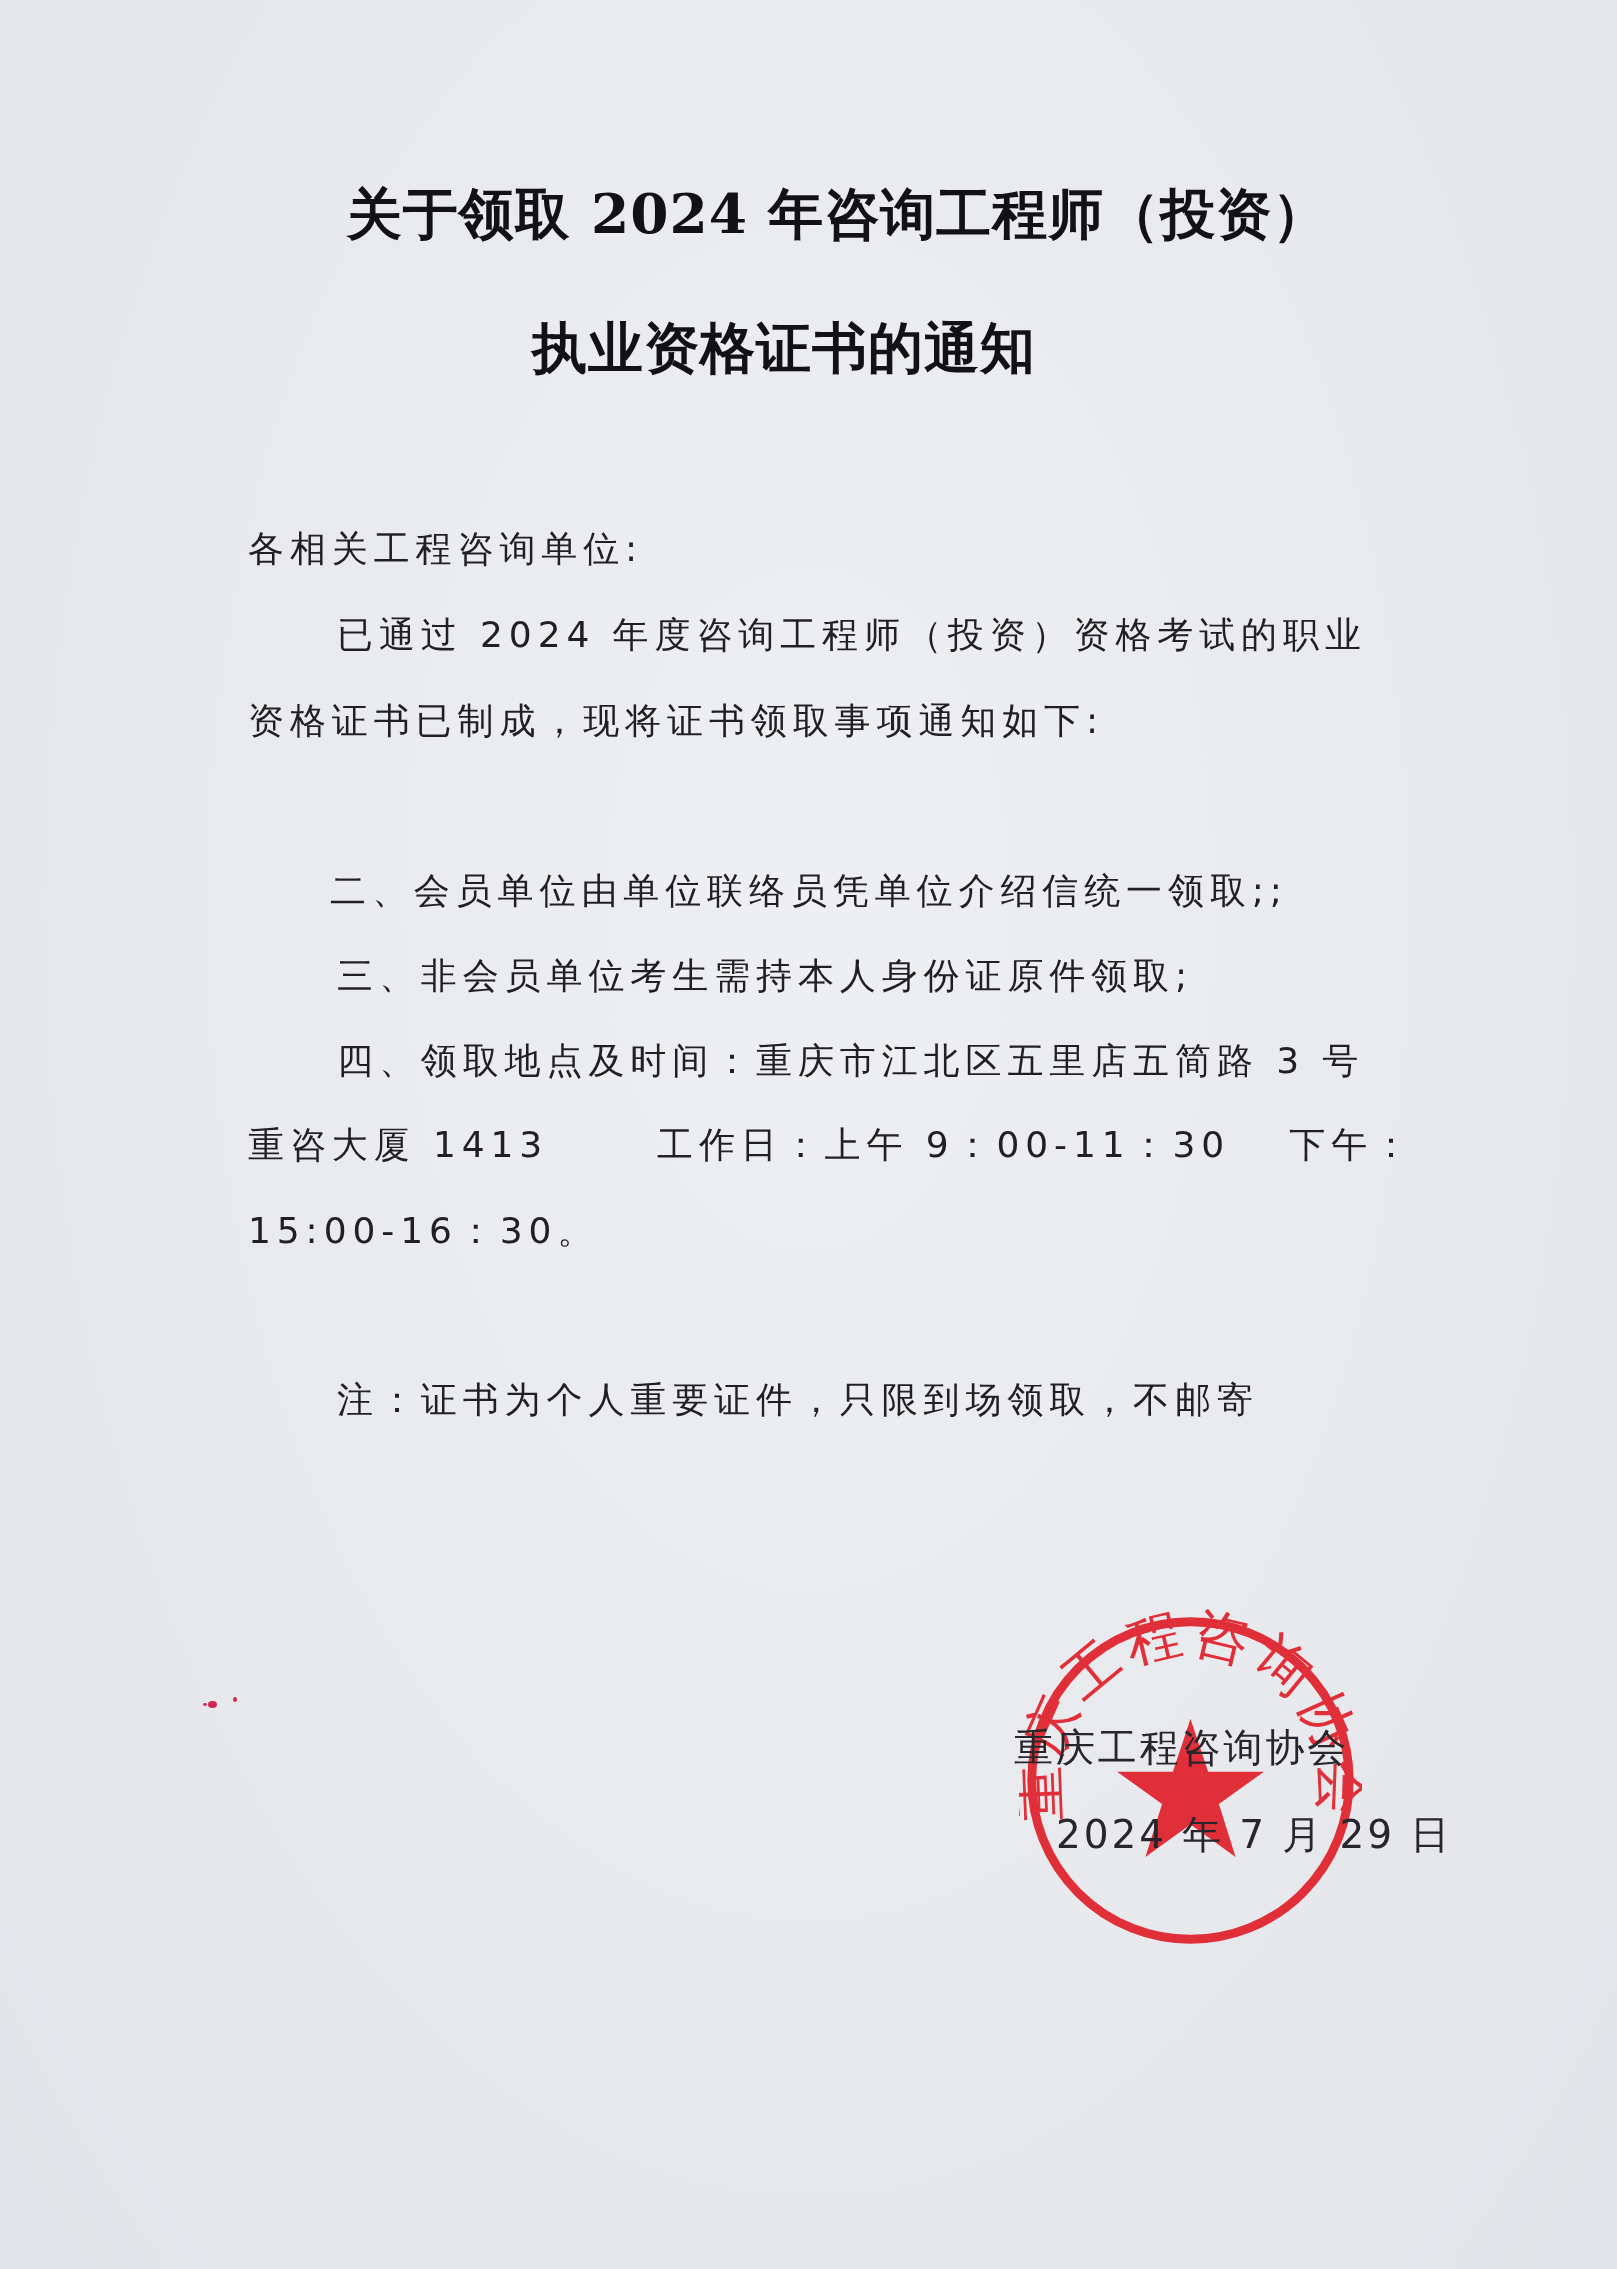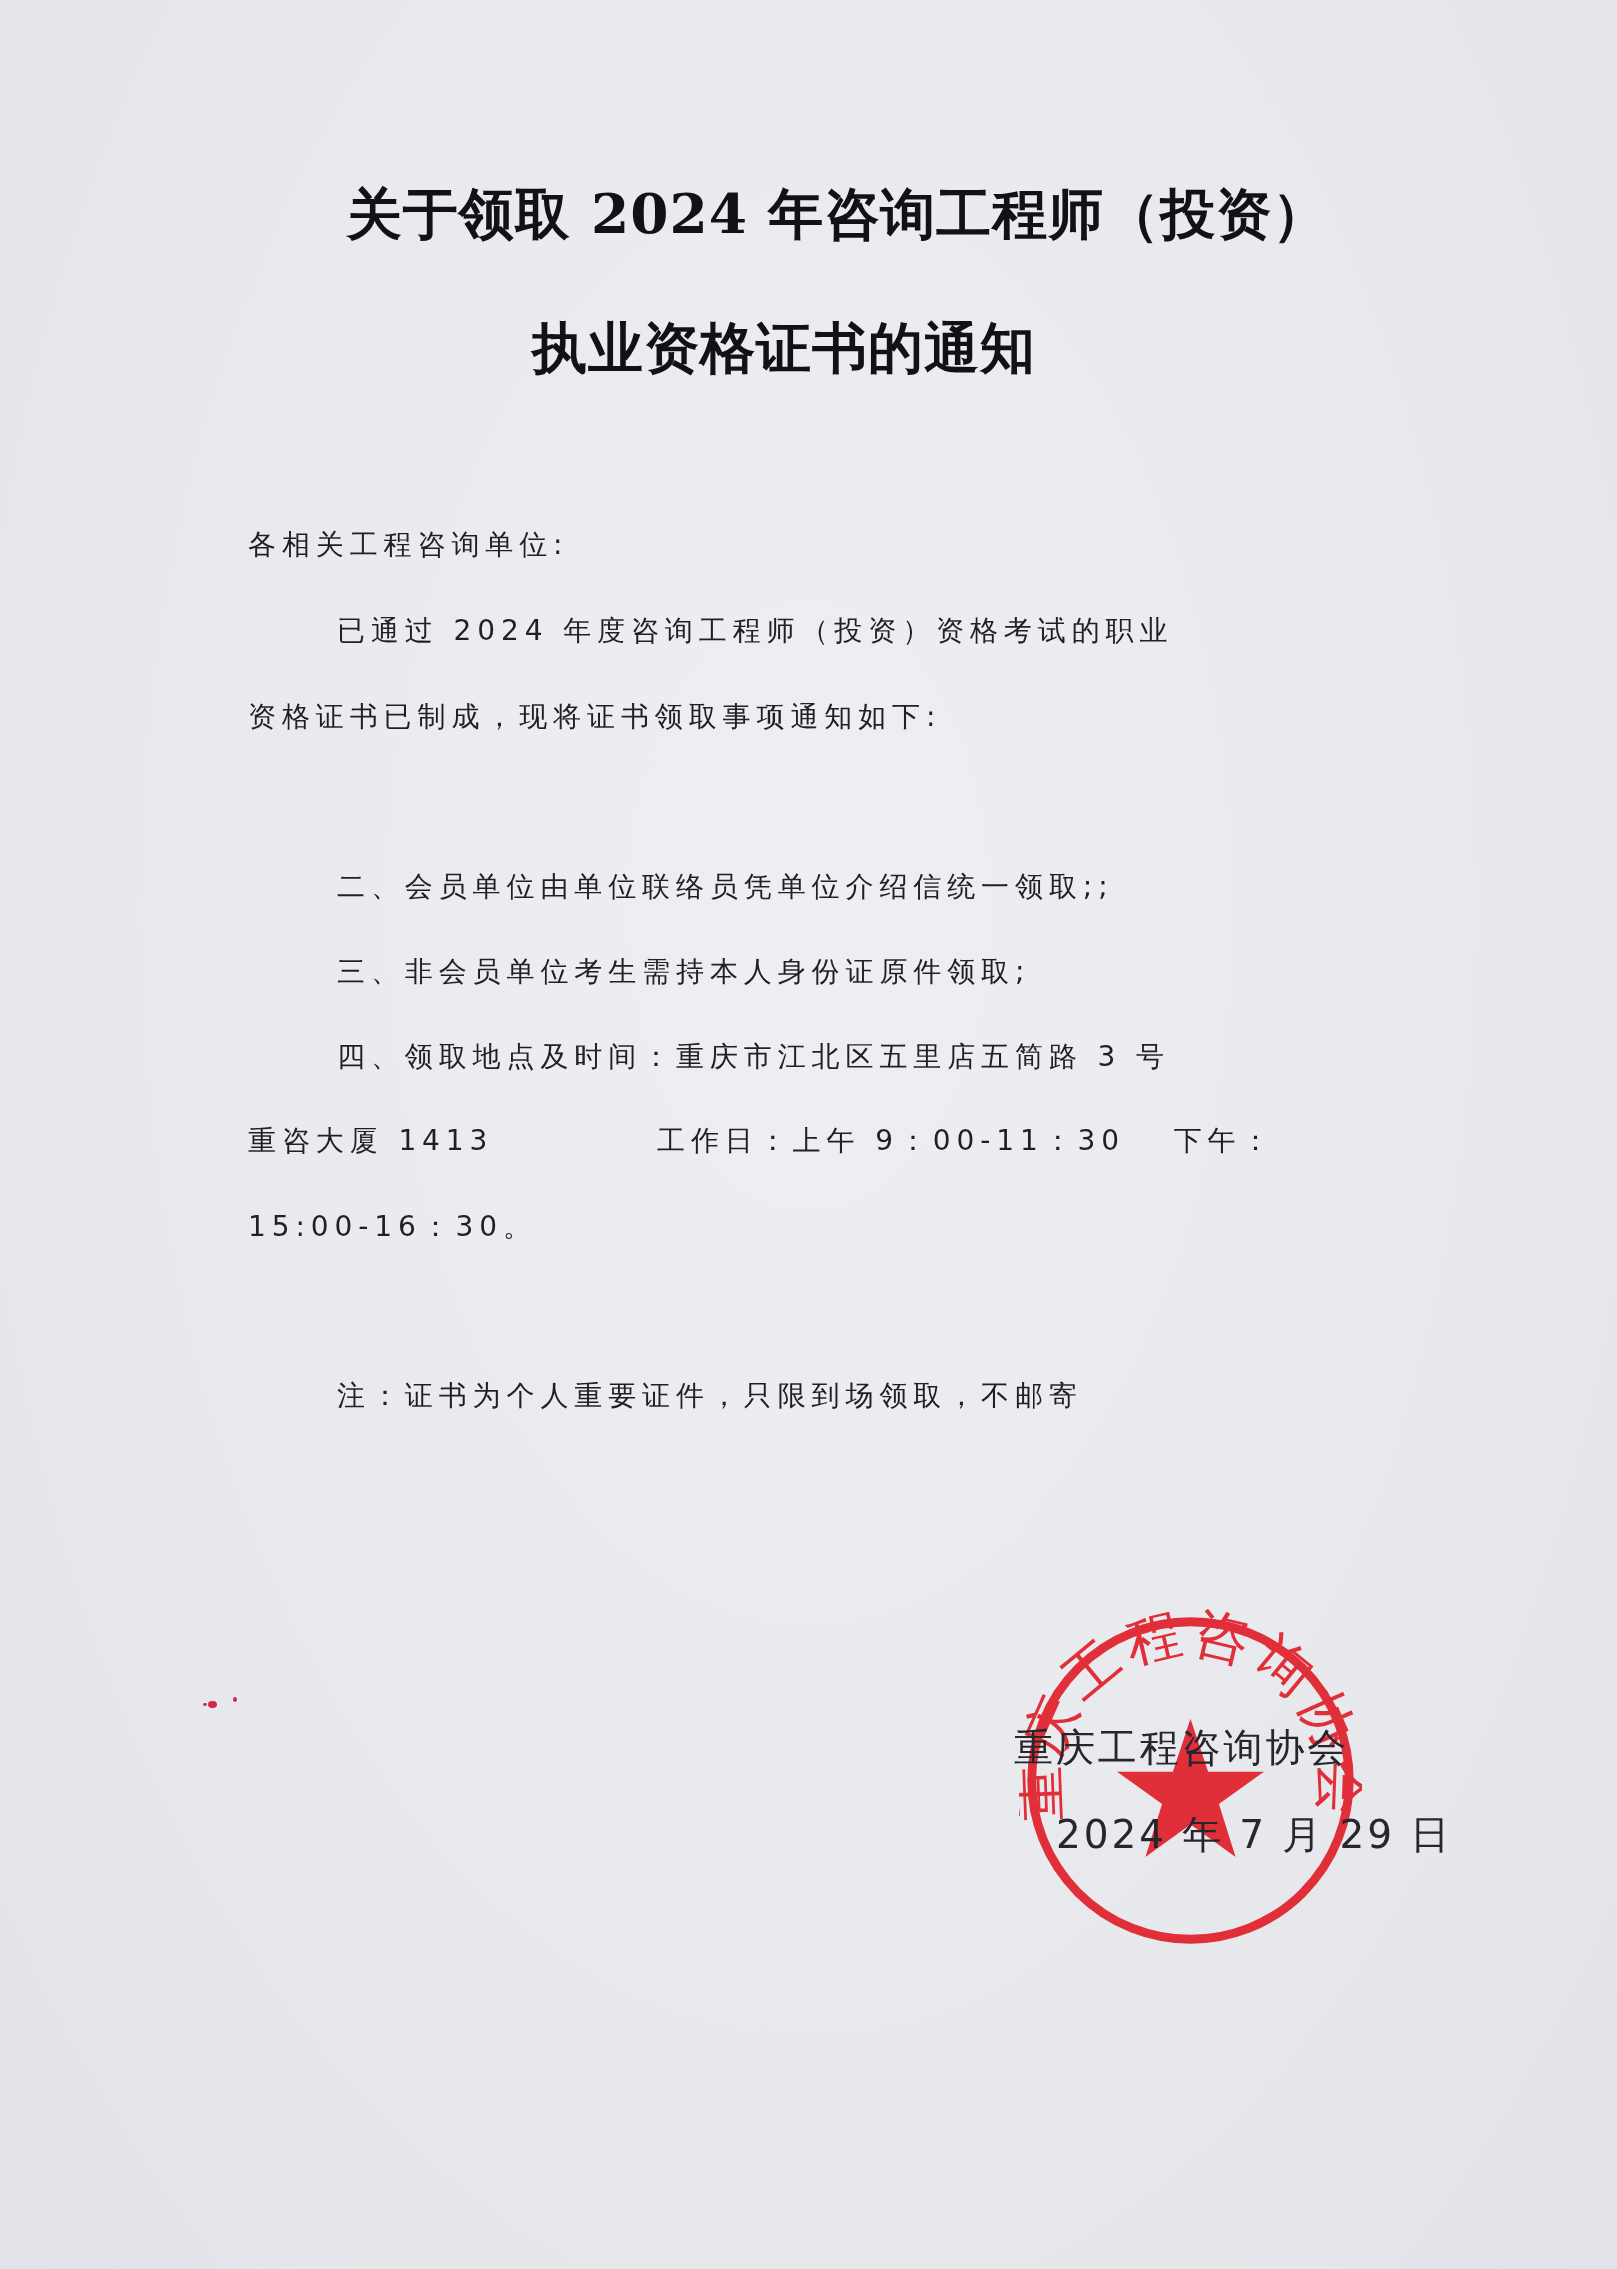--- a/index.html
+++ b/index.html
@@ -31,21 +31,21 @@
       font-size: 55px;
       letter-spacing: 1px;
       color: #121216;
       white-space: nowrap;
     }
     .title.l1 { top: 178px; left: 29px; }
     .title.l2 { top: 312px; left: -24.5px; }
 
     .line {
       position: absolute;
-      font-size: 28px;
+      font-size: 36px;
       letter-spacing: 5.9px;
       white-space: nowrap;
       color: #1f1f24;
       line-height: 1;
     }
     .stamp {
       position: absolute;
       left: 1019px;
       top: 1609px;
       width: 343px;
@@ -72,21 +72,21 @@
 <div class="page">
 
   <div class="title l1">关于领取 2024 年咨询工程师（投资）</div>
   <div class="title l2">执业资格证书的通知</div>
 
   <div class="line" style="left:248px; top:531px;">各相关工程咨询单位:</div>
 
   <div class="line" style="left:337px; top:617px;">已通过 2024 年度咨询工程师（投资）资格考试的职业</div>
   <div class="line" style="left:248px; top:703px;">资格证书已制成，现将证书领取事项通知如下:</div>
 
-  <div class="line" style="left:337px; top:873px;">二、会员单位由单位联络员凭单位介绍信统一领取;;</div>
+  <div class="line" style="left:330px; top:873px;">二、会员单位由单位联络员凭单位介绍信统一领取;;</div>
   <div class="line" style="left:337px; top:958px;">三、非会员单位考生需持本人身份证原件领取;</div>
   <div class="line" style="left:337px; top:1043px;">四、领取地点及时间：重庆市江北区五里店五简路 3 号</div>
 
   <div class="line" style="left:248px; top:1127px;">重咨大厦 1413</div>
   <div class="line" style="left:657px; top:1127px;">工作日：上午 9：00-11：30　 下午：</div>
   <div class="line" style="left:248px; top:1213px;">15:00-16：30。</div>
 
   <div class="line" style="left:337px; top:1382px;">注：证书为个人重要证件，只限到场领取，不邮寄</div>
 
   <svg class="stamp" viewBox="0 0 350 350">

